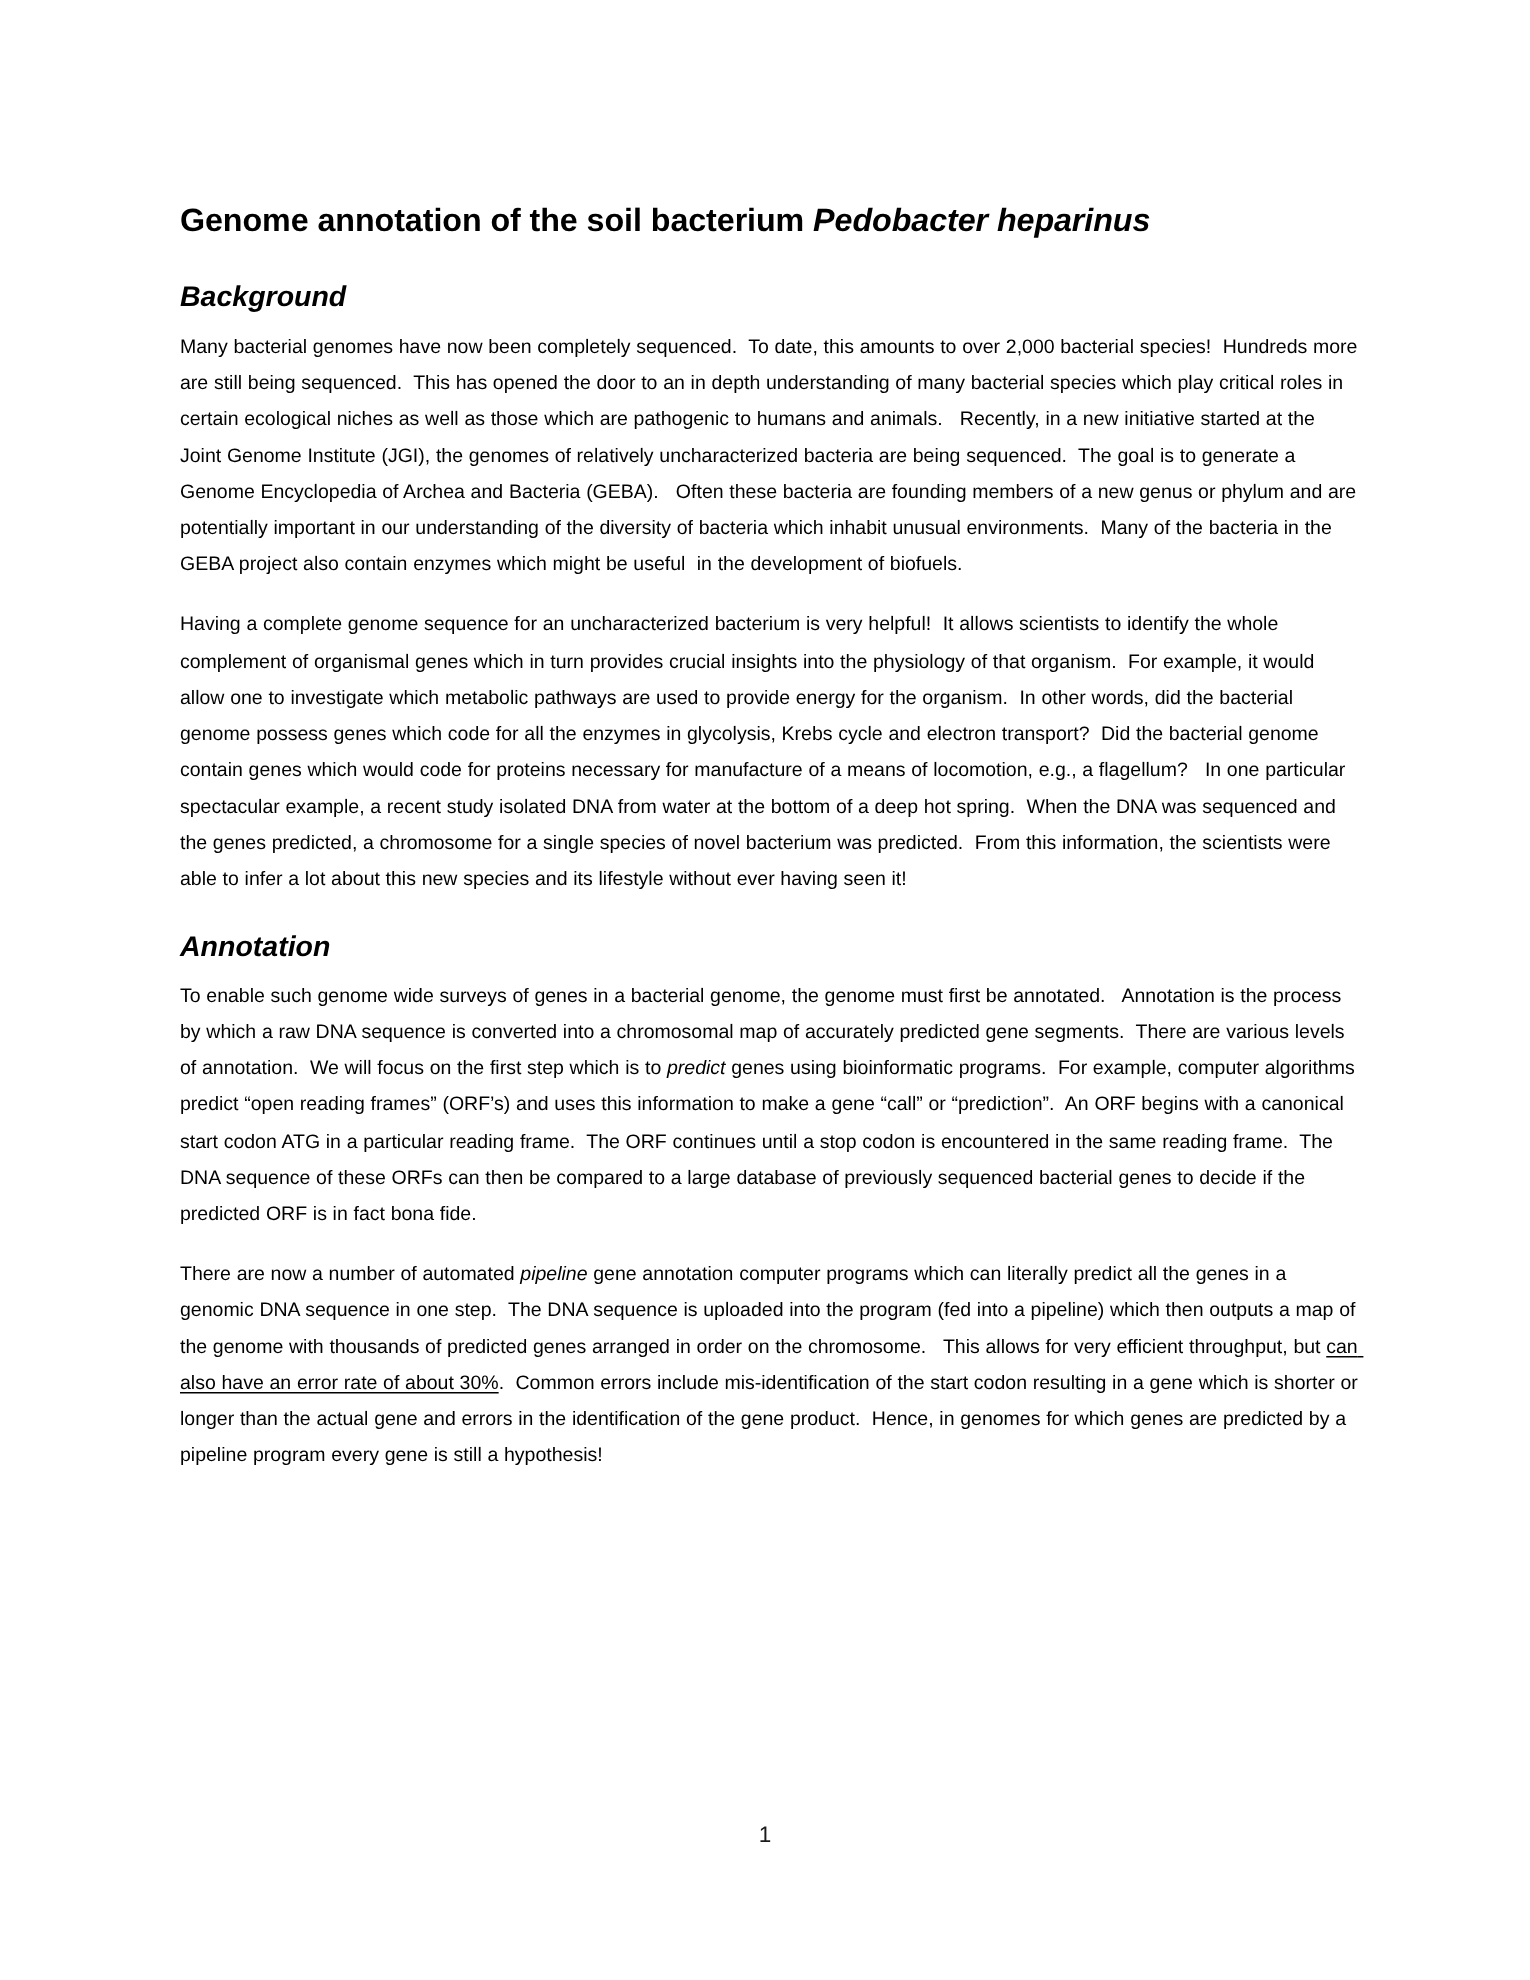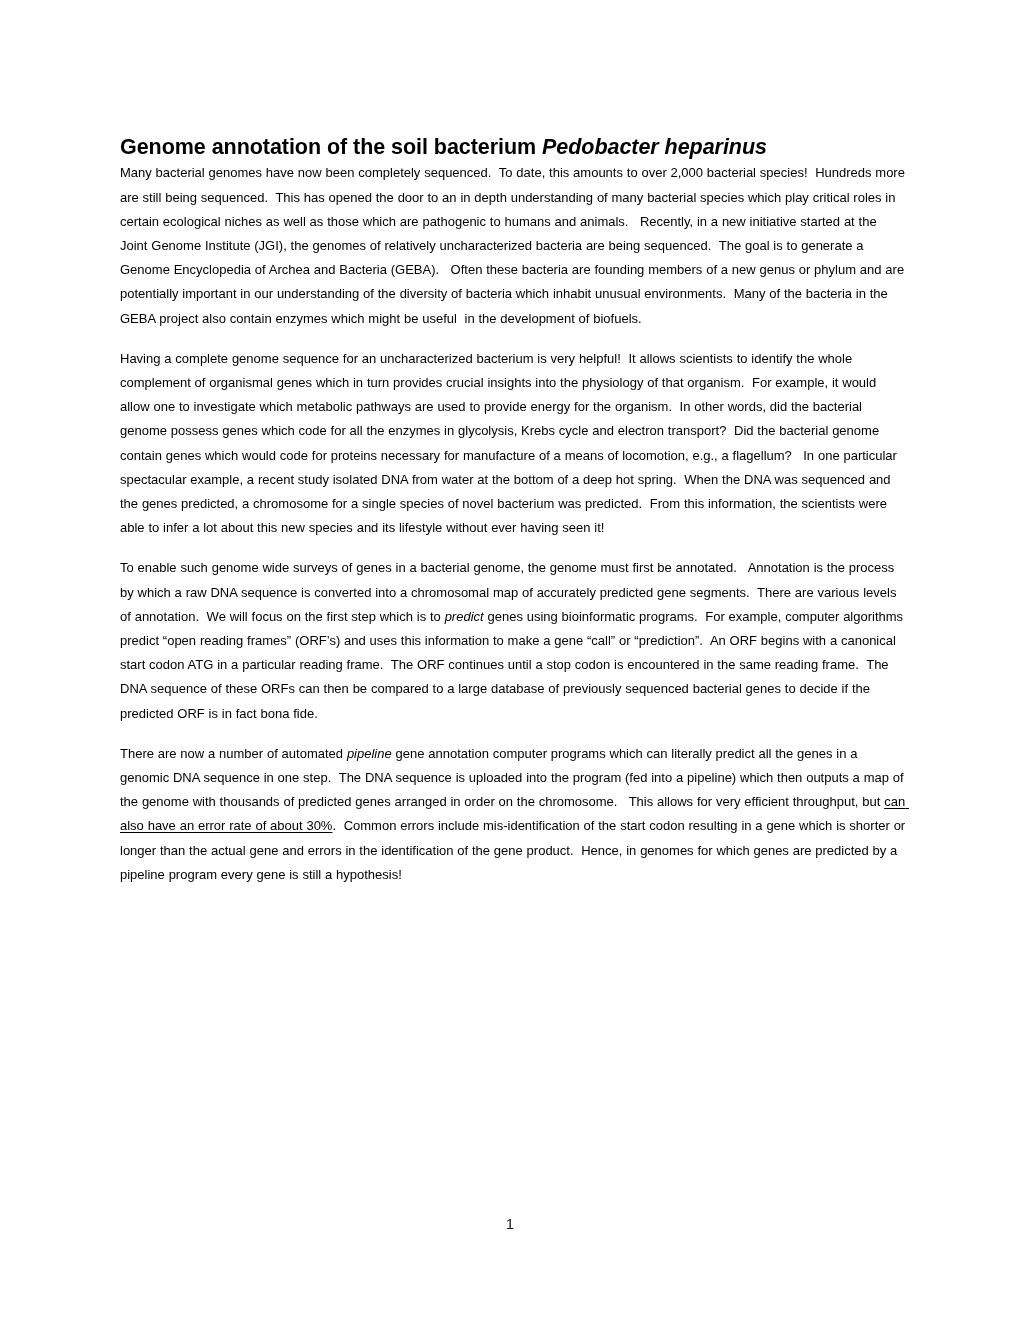--- a/index.html
+++ b/index.html
@@ -76,25 +76,27 @@
 </style>
 </head>
 <body>
 
 <div class="page">
 
   <div class="content">
 
     <h1 class="doc-title"><span>Genome annotation of the soil bacterium </span><span class="sci">Pedobacter heparinus</span></h1>
 
+    <h2 class="section-heading first">Background</h2>
 
     <p class="body">Many bacterial genomes have now been completely sequenced.  To date, this amounts to over 2,000 bacterial species!  Hundreds more are still being sequenced.  This has opened the door to an in depth understanding of many bacterial species which play critical roles in certain ecological niches as well as those which are pathogenic to humans and animals.   Recently, in a new initiative started at the Joint Genome Institute (JGI), the genomes of relatively uncharacterized bacteria are being sequenced.  The goal is to generate a Genome Encyclopedia of Archea and Bacteria (GEBA).   Often these bacteria are founding members of a new genus or phylum and are potentially important in our understanding of the diversity of bacteria which inhabit unusual environments.  Many of the bacteria in the GEBA project also contain enzymes which might be useful  in the development of biofuels.</p>
 
     <p class="body">Having a complete genome sequence for an uncharacterized bacterium is very helpful!  It allows scientists to identify the whole complement of organismal genes which in turn provides crucial insights into the physiology of that organism.  For example, it would allow one to investigate which metabolic pathways are used to provide energy for the organism.  In other words, did the bacterial genome possess genes which code for all the enzymes in glycolysis, Krebs cycle and electron transport?  Did the bacterial genome contain genes which would code for proteins necessary for manufacture of a means of locomotion, e.g., a flagellum?   In one particular spectacular example, a recent study isolated DNA from water at the bottom of a deep hot spring.  When the DNA was sequenced and the genes predicted, a chromosome for a single species of novel bacterium was predicted.  From this information, the scientists were able to infer a lot about this new species and its lifestyle without ever having seen it!</p>
 
+    <h2 class="section-heading">Annotation</h2>
 
     <p class="body"><span>To enable such genome wide surveys of genes in a bacterial genome, the genome must first be annotated.   Annotation is the process by which a raw DNA sequence is converted into a chromosomal map of accurately predicted gene segments.  There are various levels of annotation.  We will focus on the first step which is to </span><span class="it">predict</span><span> genes using bioinformatic programs.  For example, computer algorithms predict “open reading frames” (</span><span class="bd">ORF’s</span><span>) and uses this information to make a gene “call” or “prediction”.  An ORF begins with a canonical start codon ATG in a particular reading frame.  The ORF continues until a stop codon is encountered in the same reading frame.  The DNA sequence of these ORFs can then be compared to a large database of previously sequenced bacterial genes to decide if the predicted ORF is in fact bona fide.</span></p>
 
     <p class="body"><span>There are now a number of automated </span><span class="it">pipeline</span><span> gene annotation computer programs which can literally predict all the genes in a genomic DNA sequence in one step.  The DNA sequence is uploaded into the program (fed into a pipeline) which then outputs a map of the genome with thousands of predicted genes arranged in order on the chromosome.   This allows for very efficient throughput, </span><span class="bd">but</span><span> </span><span class="ul">can also have an error rate of about 30%</span><span>.  Common errors include mis-identification of the start codon resulting in a gene which is shorter or longer than the actual gene and errors in the identification of the gene product.  Hence, in genomes for which genes are predicted by a pipeline program every gene is still a hypothesis!</span></p>
 
   </div>
 
   <div class="page-number">1</div>
 
 </div>

